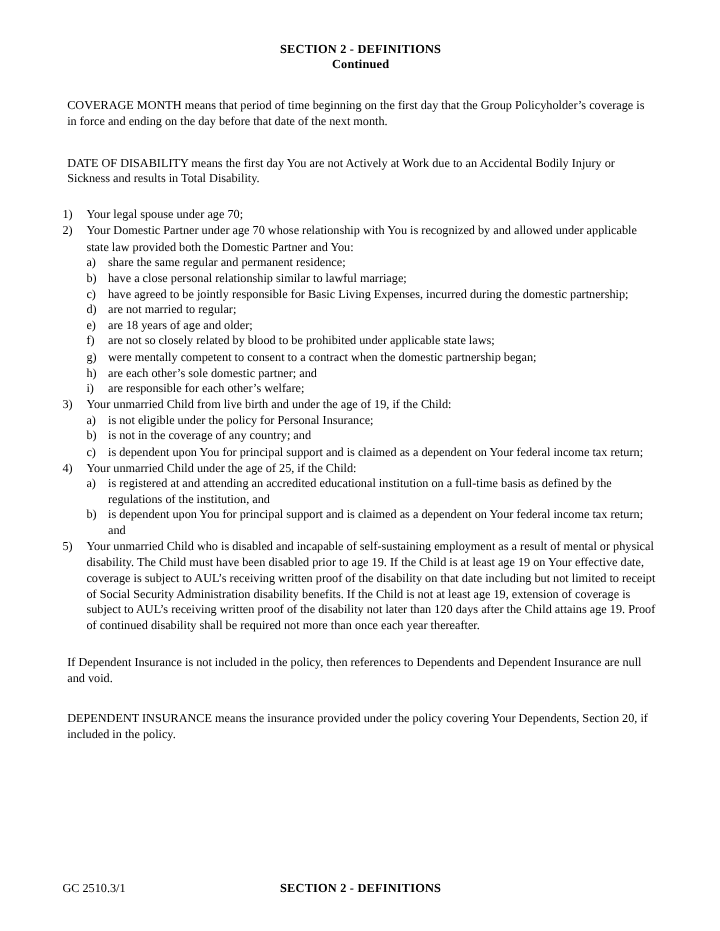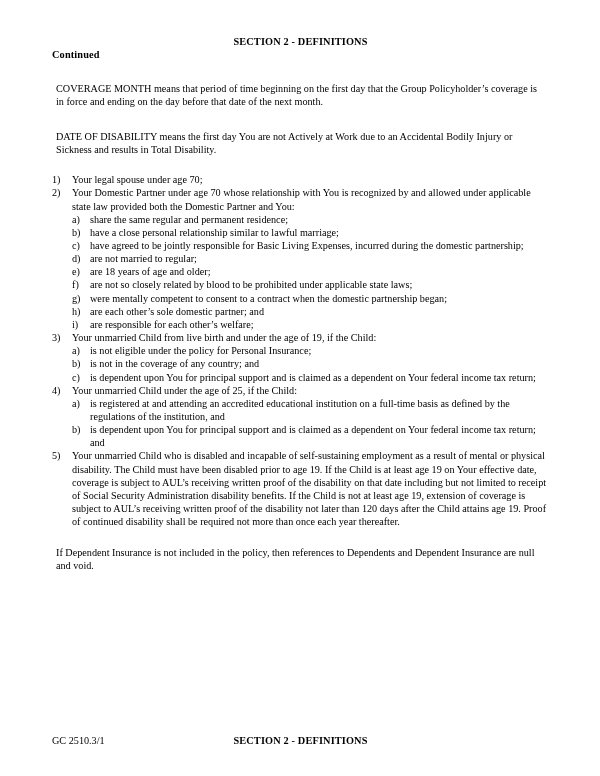--- a/index.html
+++ b/index.html
@@ -30,20 +30,21 @@
     width: 497px;
   }
   .doc-heading {
     text-align: center;
     font-weight: bold;
     font-size: 10.3px;
     line-height: 12.6px;
     letter-spacing: 0.15px;
   }
   .doc-subheading {
+    text-align: center;
     font-weight: bold;
     font-size: 10.3px;
     line-height: 12.6px;
     letter-spacing: 0.15px;
   }
   .para {
     font-size: 10.2px;
     line-height: 13.15px;
     text-align: left;
     margin: 4px;
@@ -225,20 +226,21 @@
       </li>
 
     </ol>
 
     <div class="spacer-md"></div>
 
     <p class="para">If Dependent Insurance is not included in the policy, then references to Dependents and Dependent Insurance are null and void.</p>
 
     <div class="spacer-md"></div>
 
+    <p class="para">DEPENDENT INSURANCE means the insurance provided under the policy covering Your Dependents, Section 20, if included in the policy.</p>
 
     <div class="spacer-md"></div>
 
 
   </div>
 
   <div class="footer">
     <span class="footer-left">GC 2510.3/1</span>
     <span class="footer-center">SECTION 2 - DEFINITIONS</span>
   </div>

